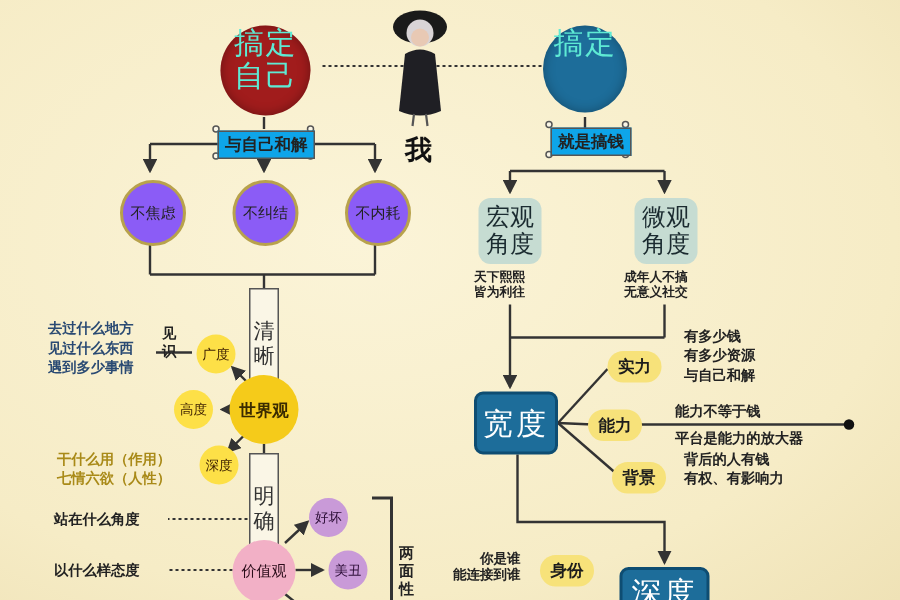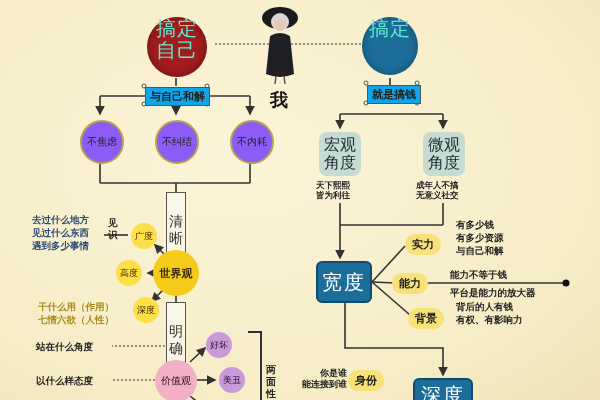--- a/index.html
+++ b/index.html
@@ -233,15 +233,15 @@
 <div class="pill" style="left:408px; top:308px;">背景</div>
 <div class="note" style="left:456px; top:300px;">
   <div>背后的人有钱</div>
   <div>有权、有影响力</div>
 </div>
 
 <div class="note" style="left:302px; top:368px; text-align:right; line-height:11px; font-size:9px;">
   <div>你是谁</div>
   <div>能连接到谁</div>
 </div>
-<div class="pill" style="left:348px; top:370px;">身份</div>
+<div class="pill" style="left:360px; top:370px;">身份</div>
 
 <div class="blue-box" style="left:413px; top:378px; width:56px; height:36px; align-items:flex-start; padding-top:2px;">深度</div>
 
 </body></html>

